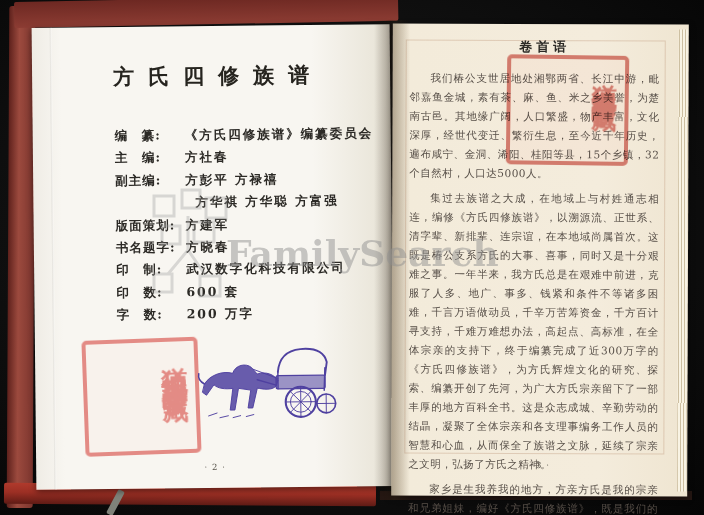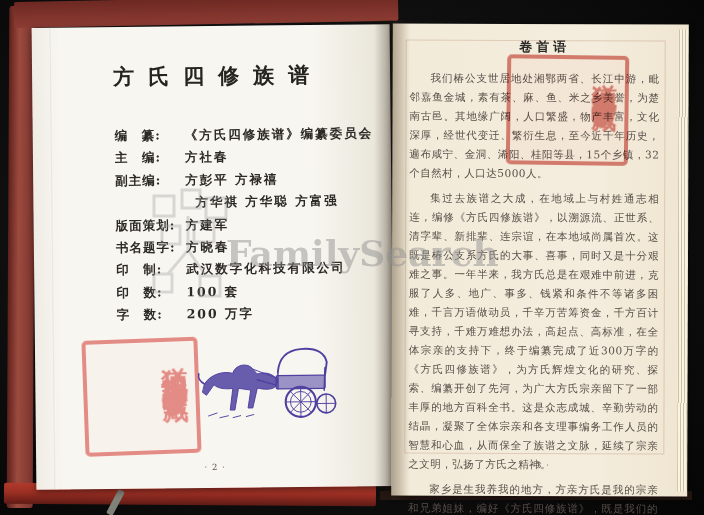--- a/index.html
+++ b/index.html
@@ -89,21 +89,21 @@
     <div class="lp-title">方氏四修族谱</div>
 
     <div class="lp-fields">
       <div class="lp-row"><span class="flabel">编　纂:</span><span class="fvalue">《方氏四修族谱》编纂委员会</span></div>
       <div class="lp-row"><span class="flabel">主　编:</span><span class="fvalue">方社春</span></div>
       <div class="lp-row"><span class="flabel">副主编:</span><span class="fvalue">方彭平 方禄禧</span></div>
       <div class="lp-row cont"><span class="fvalue">方华祺 方华聪 方富强</span></div>
       <div class="lp-row"><span class="flabel">版面策划:</span><span class="fvalue">方建军</span></div>
       <div class="lp-row"><span class="flabel">书名题字:</span><span class="fvalue">方晓春</span></div>
       <div class="lp-row"><span class="flabel">印　制:</span><span class="fvalue">武汉数字化科技有限公司</span></div>
-      <div class="lp-row"><span class="flabel">印　数:</span><span class="fvalue">100 套</span></div>
+      <div class="lp-row"><span class="flabel">印　数:</span><span class="fvalue">600 套</span></div>
       <div class="lp-row"><span class="flabel">字　数:</span><span class="fvalue">200 万字</span></div>
     </div>
 
     <div class="lp-seal seal">猶他家譜學會收藏</div>
 
     <svg class="lp-carriage" viewBox="0 0 155 88" fill="none" stroke="#4f41a0" stroke-width="2" stroke-linecap="round">
       <path d="M92 34 Q94 12 116 10 Q140 8 144 24 L142 38"></path>
       <path d="M92 34 L92 52 M142 30 L141 54" stroke-width="1.6"></path>
       <rect x="90" y="38" width="52" height="14" rx="2" fill="#4f41a0" fill-opacity=".55" stroke-width="1.4"></rect>
       <circle cx="116" cy="66" r="16" stroke-width="2.2"></circle>

